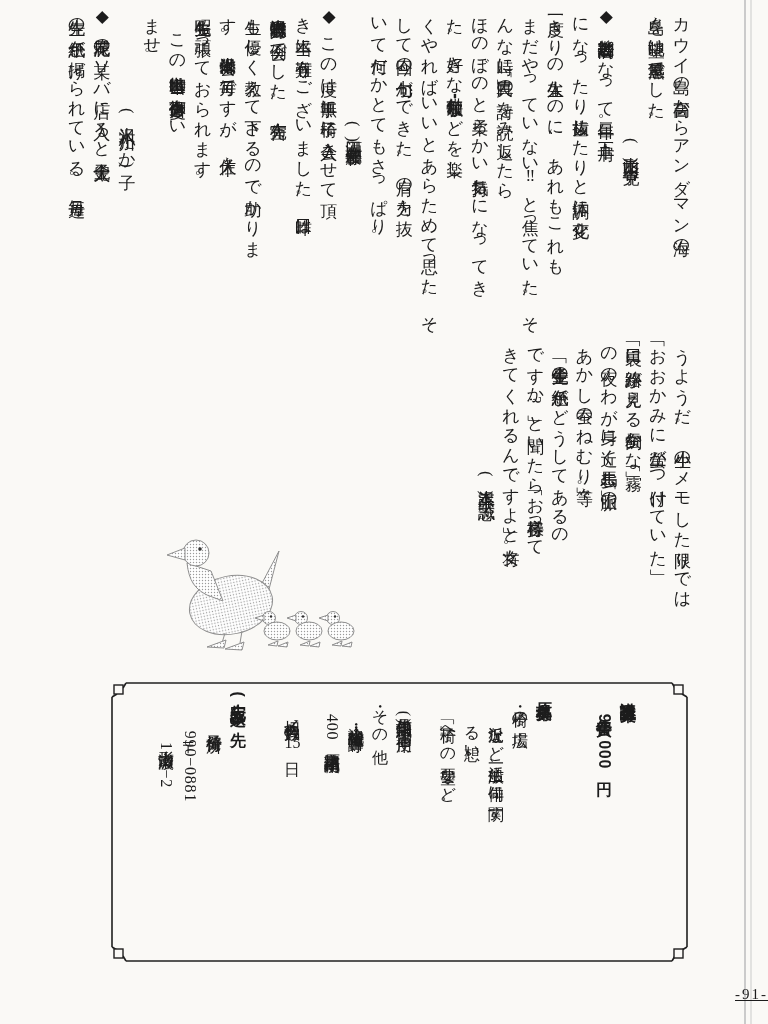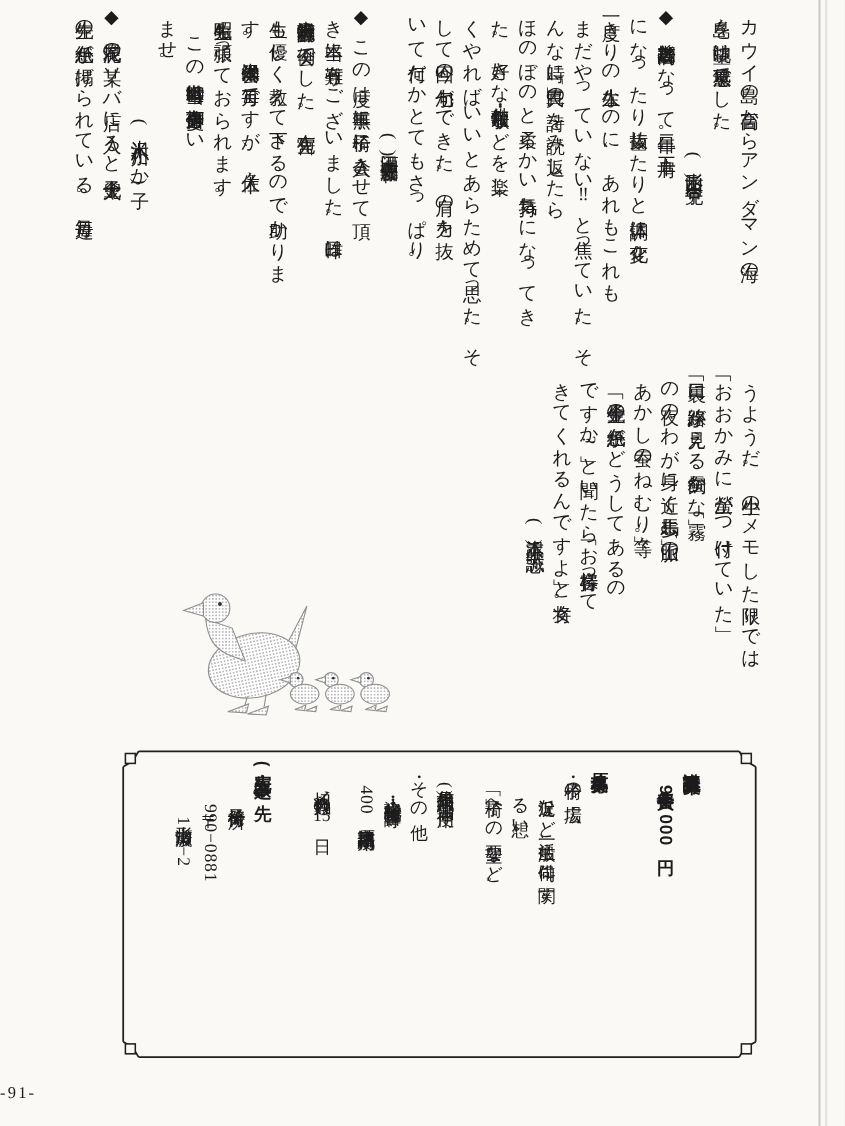--- a/index.html
+++ b/index.html
@@ -24,22 +24,22 @@
   .frame-svg { position:absolute; left:100px; top:672px; }
   .frame-svg line { stroke:#1f1f1f; stroke-width:1.6; }
   .frame-svg rect { stroke:#1f1f1f; stroke-width:1.4; fill:#faf9f6; }
   
   .duck-svg { position:absolute; left:165px; top:525px; }
   
   .edge-line  { position:absolute; top:0; height:1024px; }
   .edge-a { left:744px; width:2px;   background:#cbcbcb; }
   .edge-b { left:750px; width:2px;   background:#e2e2e0; }
   
-  .footer { position:absolute; top:986px; left:0; width:768px; text-align:left;
-            font-size:15px; letter-spacing:2px; }
+  .footer { position:absolute; top:986px; left:0; width:768px; text-align:right;
+            font-size:15px; letter-spacing:2px;text-decoration:underline; }
 </style>
 </head>
 <body>
 
 <div class="page">
 
   <div id="top-section" class="vsec">
       <p>カウイ島の高台からアンダマン海の</p>
       <p>島々を眺望は感無量でした。</p>
       <p class="name" style="padding-inline-start: 132px;">(山形 西谷 克子)</p>

